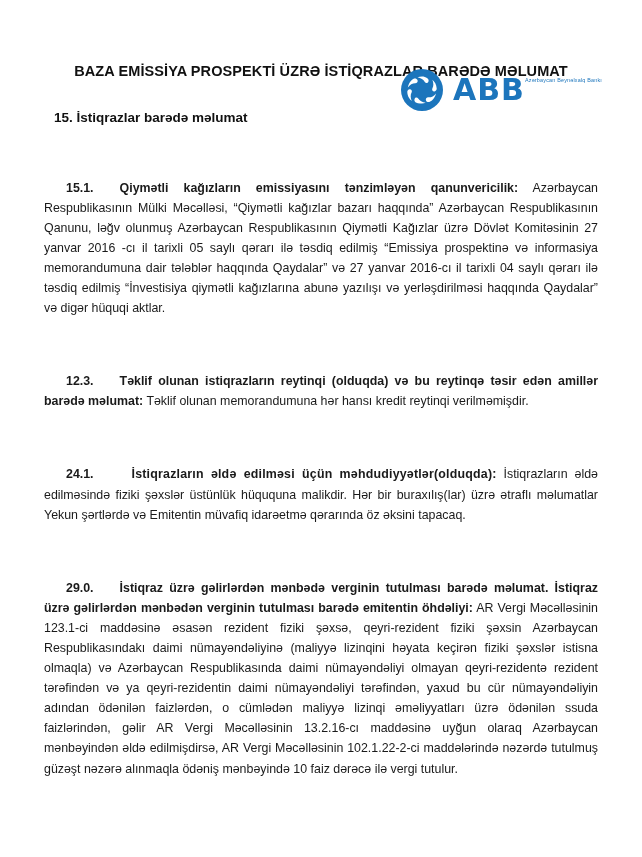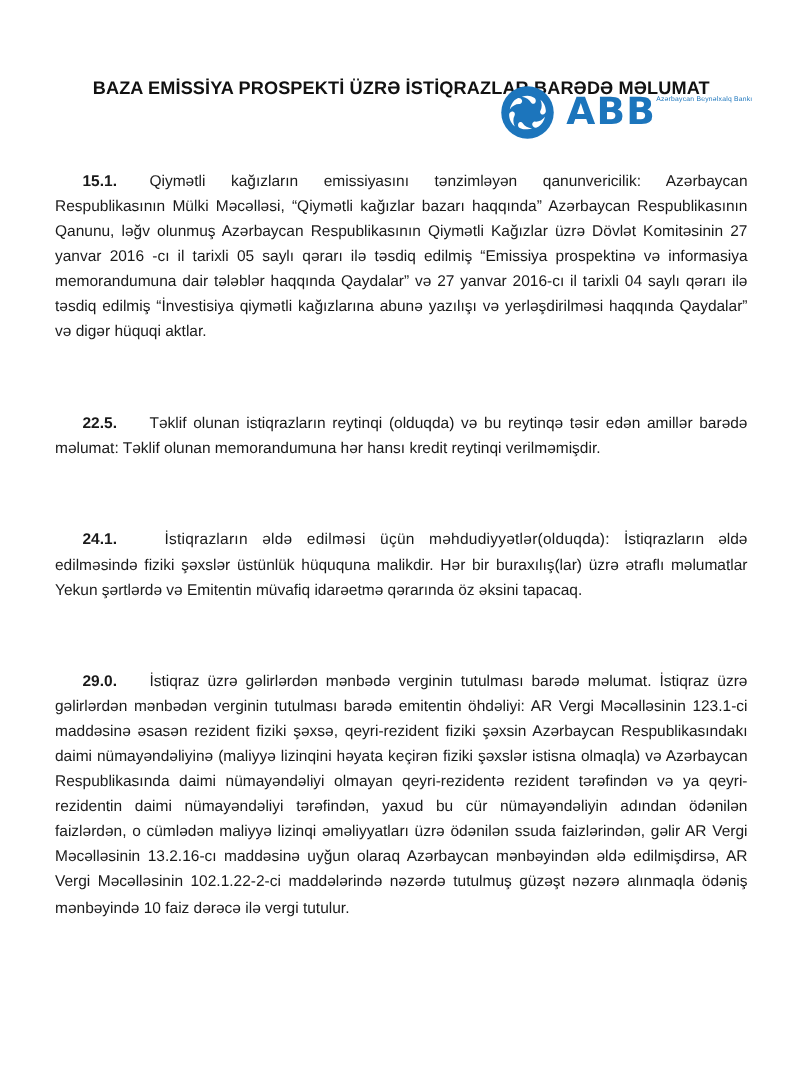--- a/index.html
+++ b/index.html
@@ -81,21 +81,21 @@
     line-height: 1.62;
     text-align: justify;
     text-justify: inter-word;
     color: #1a1a1a;
   }
   .para .num {
     font-weight: bold;
     display: inline-block;
   }
   .para .lead {
-    font-weight: normal;
+    font-weight: bold;
     margin-top: 48px;
   }
   .indent-num {
     margin-left: 22px;
     margin-top: 40px;
   }
   .gap-wide {
     display: inline-block;
     width: 26px;
   }
@@ -124,28 +124,29 @@
       </svg>
     </span>
     <span class="logo-text-wrap">
       <span class="logo-abb">ABB</span>
       <span class="logo-sub">Azərbaycan Beynəlxalq Bankı</span>
     </span>
   </div>
 
   <div class="doc-title">BAZA EMİSSİYA PROSPEKTİ ÜZRƏ İSTİQRAZLAR BARƏDƏ MƏLUMAT</div>
 
+  <div class="section-heading">15. İstiqrazlar barədə məlumat</div>
 
   <div class="para">
     <span class="num indent-num">15.1.</span><span class="gap-wide"></span><span class="lead">Qiymətli kağızların emissiyasını tənzimləyən qanunvericilik:</span>
     <span>Azərbaycan Respublikasının Mülki Məcəlləsi, “Qiymətli kağızlar bazarı haqqında” Azərbaycan Respublikasının Qanunu, ləğv olunmuş Azərbaycan Respublikasının Qiymətli Kağızlar üzrə Dövlət Komitəsinin 27 yanvar 2016 -cı il tarixli 05 saylı qərarı ilə təsdiq edilmiş “Emissiya prospektinə və informasiya memorandumuna dair tələblər haqqında Qaydalar” və 27 yanvar 2016-cı il tarixli 04 saylı qərarı ilə təsdiq edilmiş “İnvestisiya qiymətli kağızlarına abunə yazılışı və yerləşdirilməsi haqqında Qaydalar” və digər hüquqi aktlar.</span>
   </div>
 
   <div class="para">
-    <span class="num indent-num">22.5.</span><span class="gap-wide"></span><span class="lead">Təklif olunan istiqrazların reytinqi (olduqda) və bu reytinqə təsir edən amillər barədə məlumat:</span>
+    <span class="num indent-num">12.3.</span><span class="gap-wide"></span><span class="lead">Təklif olunan istiqrazların reytinqi (olduqda) və bu reytinqə təsir edən amillər barədə məlumat:</span>
     <span>Təklif olunan memorandumuna hər hansı kredit reytinqi verilməmişdir.</span>
   </div>
 
   <div class="para">
     <span class="num indent-num">24.1.</span><span class="gap-wide"></span><span class="lead spread">İstiqrazların əldə edilməsi üçün məhdudiyyətlər(olduqda):</span>
     <span>İstiqrazların əldə edilməsində fiziki şəxslər üstünlük hüququna malikdir. Hər bir buraxılış(lar) üzrə ətraflı məlumatlar Yekun şərtlərdə və Emitentin müvafiq idarəetmə qərarında öz əksini tapacaq.</span>
   </div>
 
   <div class="para">
     <span class="num indent-num">29.0.</span><span class="gap-wide"></span><span class="lead">İstiqraz üzrə gəlirlərdən mənbədə verginin tutulması barədə məlumat. İstiqraz üzrə gəlirlərdən mənbədən verginin tutulması barədə emitentin öhdəliyi:</span>

